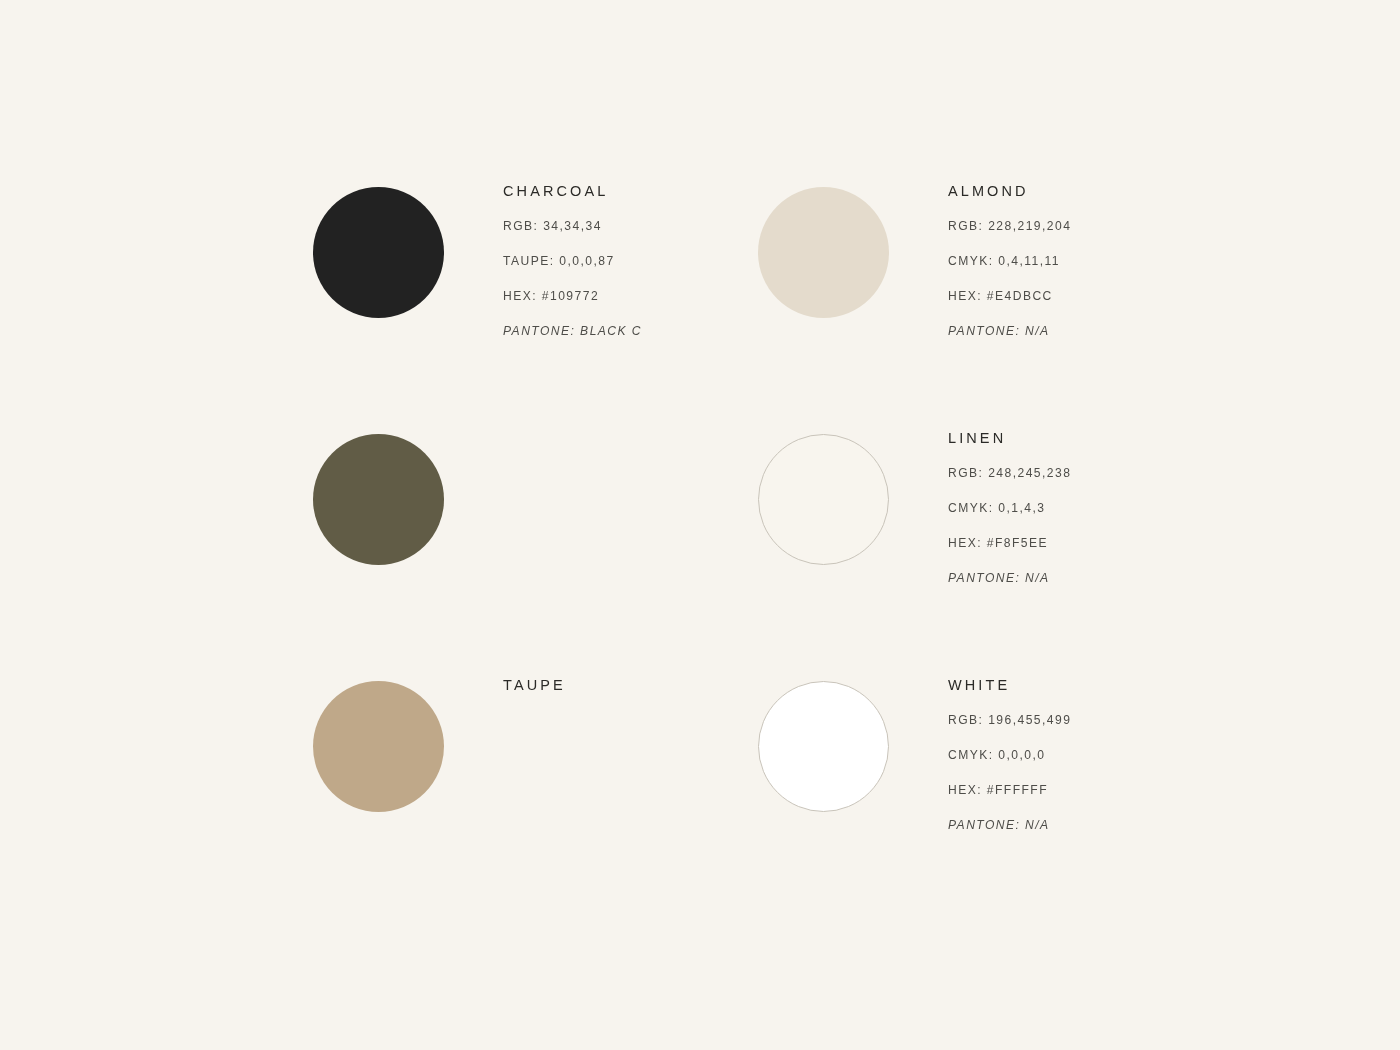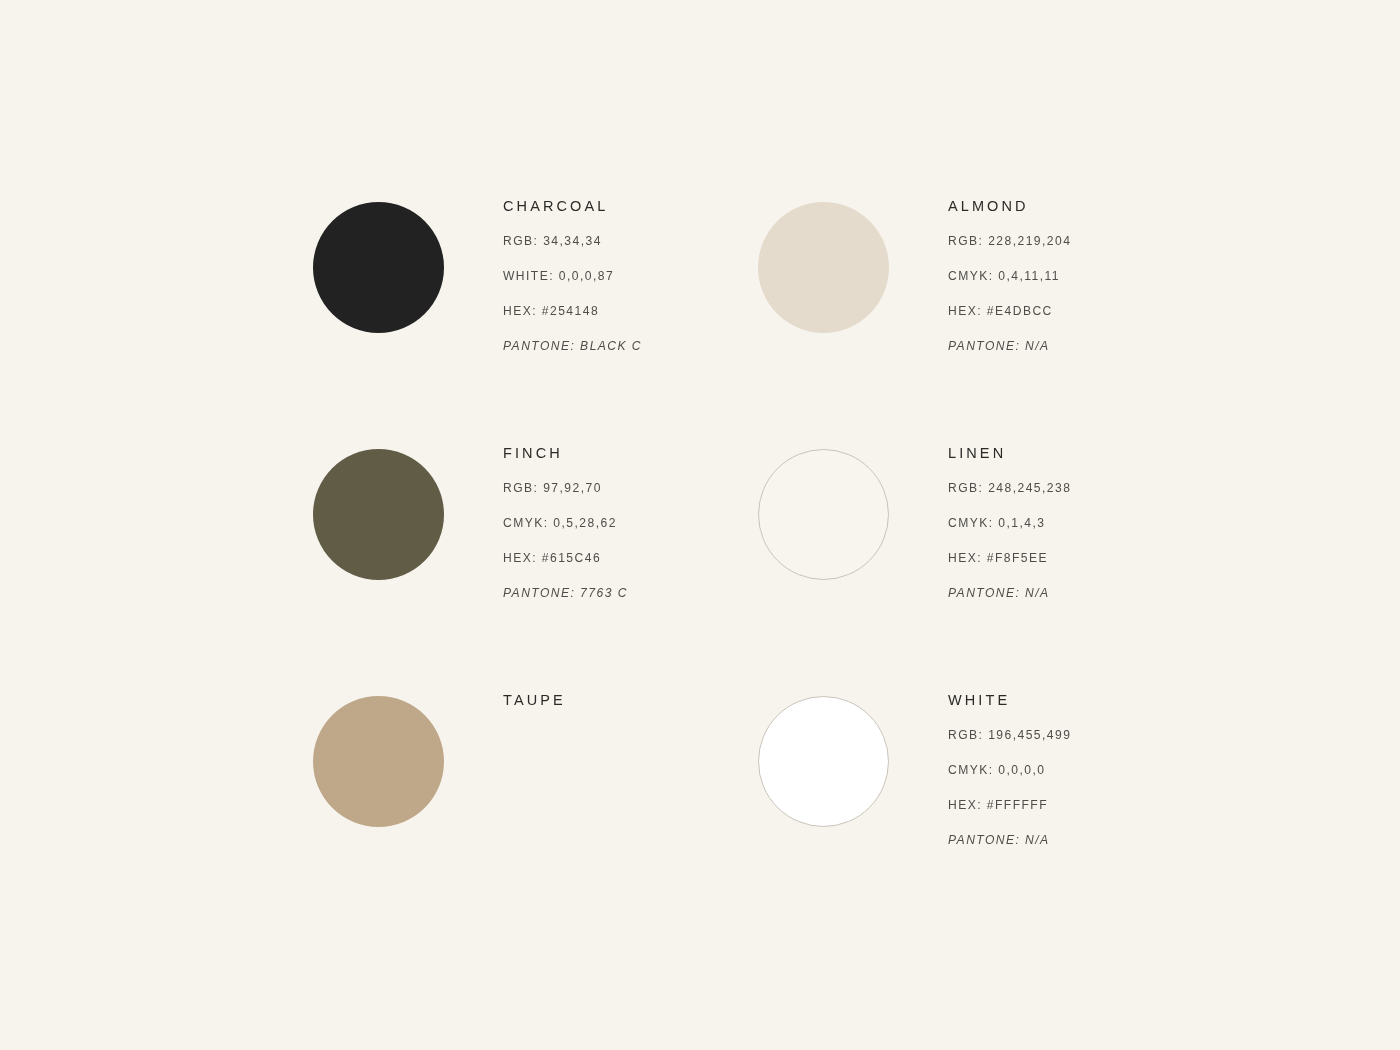--- a/index.html
+++ b/index.html
@@ -17,21 +17,21 @@
   .palette-sheet {
     position: relative;
     width: 1400px;
     height: 1050px;
     box-sizing: border-box;
   }
 
   .swatch-grid {
     position: absolute;
     left: 313px;
-    top: 202px;
+    top: 187px;
     width: 774px;
     display: grid;
     grid-template-columns: 445px 329px;
     grid-template-rows: 247px 247px auto;
   }
 
   .swatch {
     position: relative;
     display: block;
   }
@@ -87,51 +87,42 @@
 
 <div class="palette-sheet">
   <div class="swatch-grid">
 
     <div class="swatch">
       <div class="swatch-chip" style="background: rgb(34, 34, 34); border: none;"></div>
       <div class="swatch-info">
         <div class="swatch-name">CHARCOAL</div>
         <ul class="swatch-specs">
           <li class="spec-line">RGB: 34,34,34</li>
-          <li class="spec-line">WHITE: 0,0,0,87</li>
-          <li class="spec-line">HEX: #254148</li>
+          <li class="spec-line">TAUPE: 0,0,0,87</li>
+          <li class="spec-line">HEX: #109772</li>
           <li class="spec-line">PANTONE: BLACK C</li>
         </ul>
       </div>
     </div>
 
     <div class="swatch">
       <div class="swatch-chip" style="background: rgb(228, 219, 204); border: none;"></div>
       <div class="swatch-info">
         <div class="swatch-name">ALMOND</div>
         <ul class="swatch-specs">
           <li class="spec-line">RGB: 228,219,204</li>
           <li class="spec-line">CMYK: 0,4,11,11</li>
           <li class="spec-line">HEX: #E4DBCC</li>
           <li class="spec-line">PANTONE: N/A</li>
         </ul>
       </div>
     </div>
 
     <div class="swatch">
       <div class="swatch-chip" style="background: rgb(97, 92, 70); border: none;"></div>
-      <div class="swatch-info">
-        <div class="swatch-name">FINCH</div>
-        <ul class="swatch-specs">
-          <li class="spec-line">RGB: 97,92,70</li>
-          <li class="spec-line">CMYK: 0,5,28,62</li>
-          <li class="spec-line">HEX: #615C46</li>
-          <li class="spec-line">PANTONE: 7763 C</li>
-        </ul>
-      </div>
     </div>
 
     <div class="swatch">
       <div class="swatch-chip" style="background: rgb(248, 245, 238); border: 1px solid rgb(201, 196, 186);"></div>
       <div class="swatch-info">
         <div class="swatch-name">LINEN</div>
         <ul class="swatch-specs">
           <li class="spec-line">RGB: 248,245,238</li>
           <li class="spec-line">CMYK: 0,1,4,3</li>
           <li class="spec-line">HEX: #F8F5EE</li>

